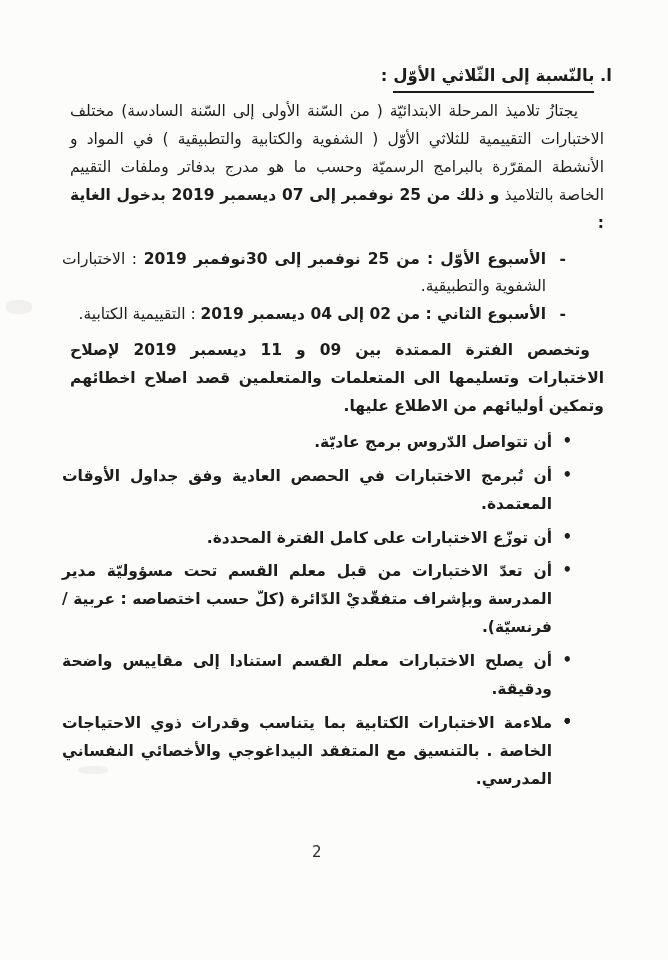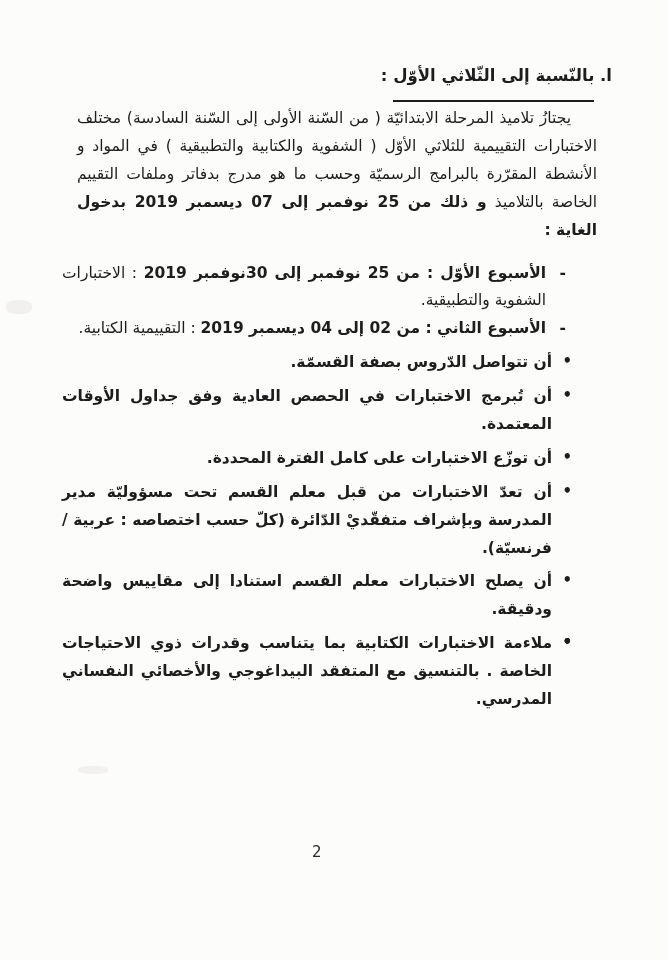--- a/index.html
+++ b/index.html
@@ -45,24 +45,24 @@
     text-align: justify;
   }
   .heading {
     margin: 0 0 6px 0;
     font-size: 16.5px;
     font-weight: bold;
     line-height: 1.7;
   }
   .heading .underline {
     border-bottom: 2px solid #1d1d1d;
-    padding-bottom: 15px;
+    padding-bottom: 6px;
   }
   p.para {
-    margin: 15px;
+    margin: 8px;
   }
   .indent { text-indent: 26px; }
   .indent-sm { text-indent: 14px; }
   .bold { font-weight: bold; }
   strong { font-weight: bold; }
 
   .dash-list {
     margin: 0 46px 0 0;
   }
   .dash-item {
@@ -118,28 +118,29 @@
           <span class="dash-marker">-</span>
           <strong>الأسبوع الأوّل : من 25 نوفمبر إلى 30نوفمبر 2019</strong><span> : الاختبارات الشفوية والتطبيقية.</span>
         </div>
 
         <div class="dash-item">
           <span class="dash-marker">-</span>
           <strong>الأسبوع الثاني : من 02 إلى 04 ديسمبر 2019</strong><span> : التقييمية الكتابية.</span>
         </div>
       </div>
 
+    <p class="para bold indent-sm">وتخصص الفترة الممتدة بين 09 و 11 ديسمبر 2019 لإصلاح الاختبارات وتسليمها الى المتعلمات والمتعلمين قصد اصلاح اخطائهم وتمكين أوليائهم من الاطلاع عليها.</p>
 
 
 
     <div class="bullet-list">
 
         <div class="bullet-item">
           <span class="bullet-marker">•</span>
-          <span>أن تتواصل الدّروس بصفة القسمّة.</span>
+          <span>أن تتواصل الدّروس برمج عاديّة.</span>
         </div>
 
         <div class="bullet-item">
           <span class="bullet-marker">•</span>
           <span>أن تُبرمج الاختبارات في الحصص العادية وفق جداول الأوقات المعتمدة.</span>
         </div>
 
         <div class="bullet-item">
           <span class="bullet-marker">•</span>
           <span>أن توزّع الاختبارات على كامل الفترة المحددة.</span>

